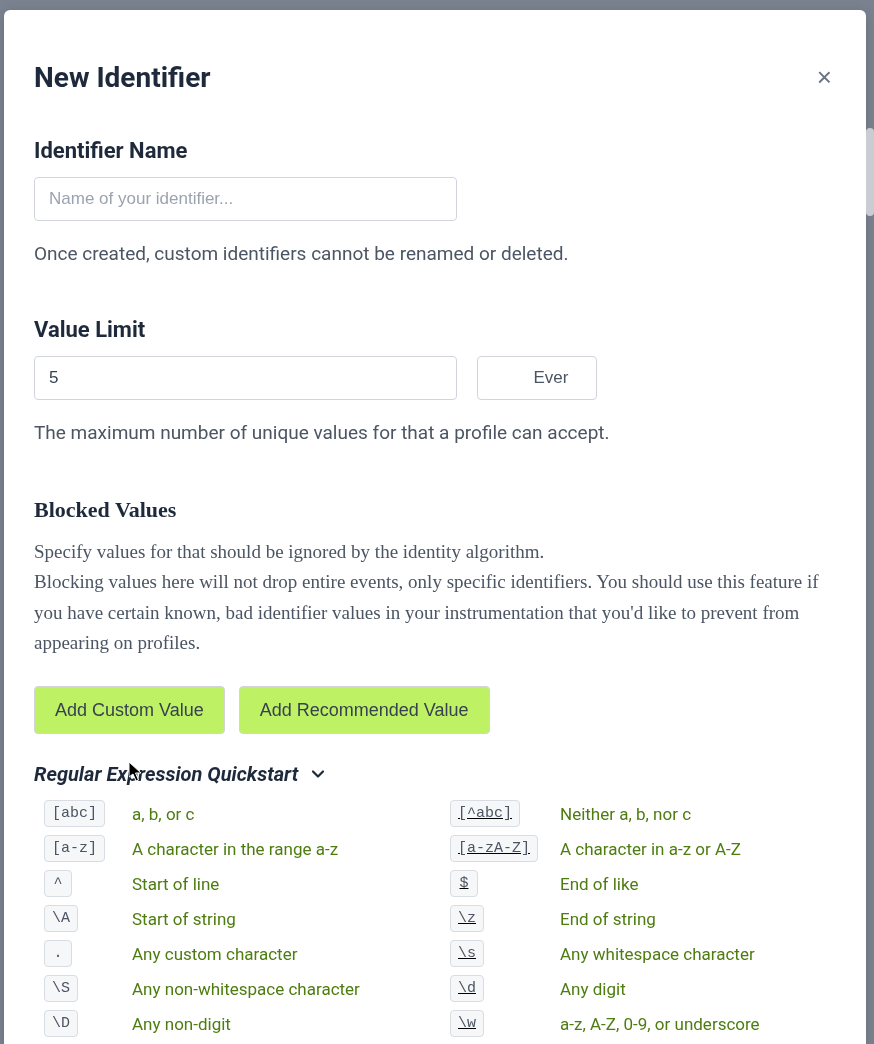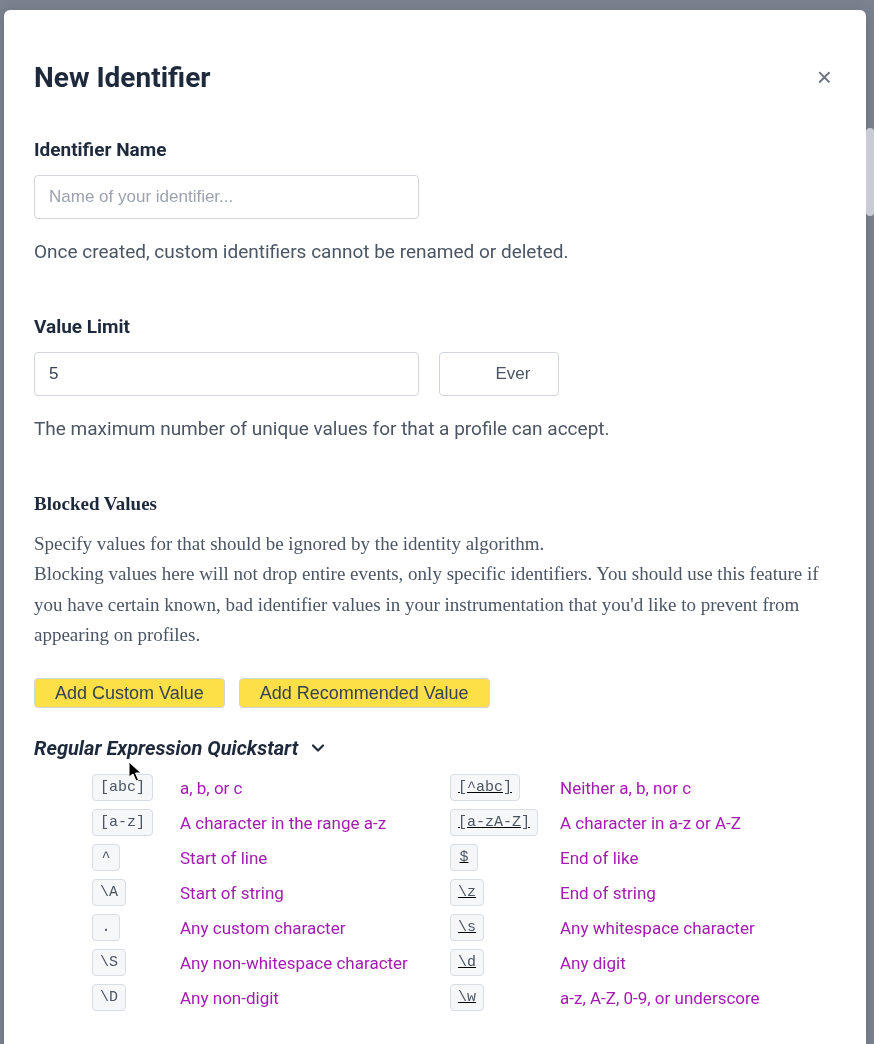--- a/index.html
+++ b/index.html
@@ -44,27 +44,27 @@
       cursor: pointer;
       background: none;
       border: none;
       line-height: 1;
       padding: 4px;
     }
     .section {
       margin-bottom: 48px;
     }
     .section-label {
-      font-size: 19px;
+      font-size: 22px;
       font-weight: 700;
       color: #1e2a3b;
       margin-bottom: 14px;
     }
     .input-text {
-      width: 385px;
+      width: 423px;
       height: 44px;
       border: 1px solid #d1d5db;
       border-radius: 4px;
       padding: 0 14px;
       font-size: 17px;
       color: #374151;
     }
     .input-text::placeholder {
       color: #9ca3af;
     }
@@ -84,25 +84,25 @@
       height: 44px;
       border: 1px solid #d1d5db;
       border-radius: 4px;
       background: #fff;
       font-size: 17px;
       color: #4b5563;
       cursor: pointer;
       padding-left: 28px;
     }
     .btn-outline {
-      height: 30px;
+      height: 48px;
       padding: 0 20px;
       border: 1px solid #d1d5db;
       border-radius: 4px;
-      background: #fde047;
+      background: #bef264;
       font-size: 18px;
       color: #374151;
       cursor: pointer;
     }
     .btn-row {
       display: flex;
       gap: 14px;
       margin-bottom: 28px;
     }
     .regex-header {
@@ -143,26 +143,25 @@
       border: 1px solid #d8dce3;
       background: #f6f7f9;
       border-radius: 4px;
       padding: 4px 7px;
       min-width: 28px;
       text-align: center;
       white-space: nowrap;
     }
     .regex-desc {
       font-size: 17px;
-      color: #a21caf;
+      color: #4d7c0f;
     }
     .regex-col-left .regex-tag-wrap {
       width: 72px;
       display: flex;
-      margin-left: 48px;
     }
     .regex-col-right .regex-tag-wrap {
       width: 94px;
       display: flex;
       text-decoration: underline;
     }
     .cursor {
       position: absolute;
       left: 129px;
       top: 762px;

